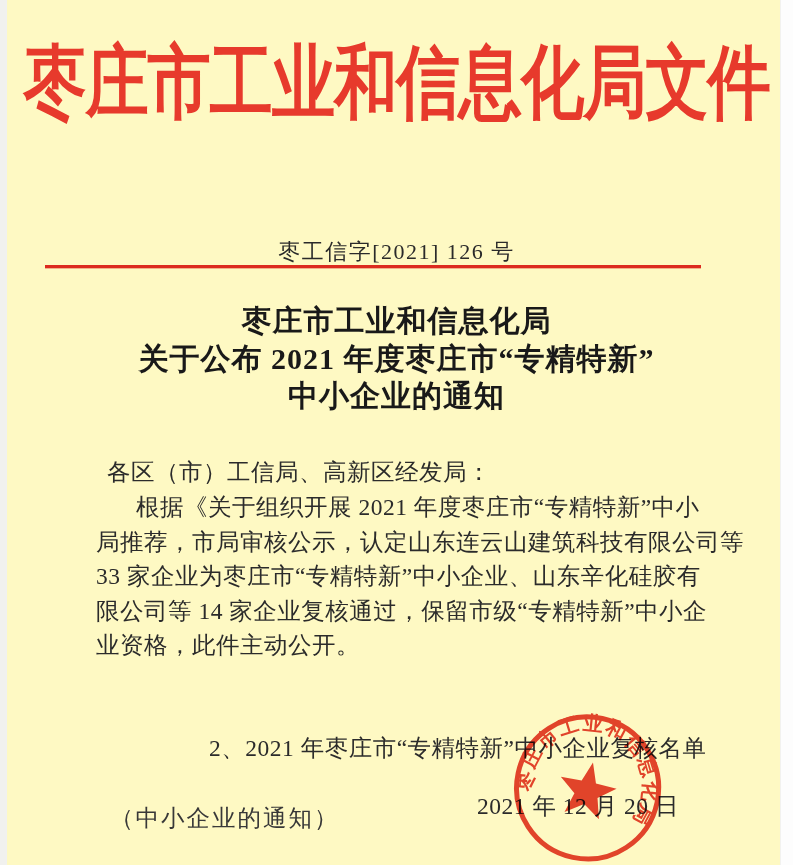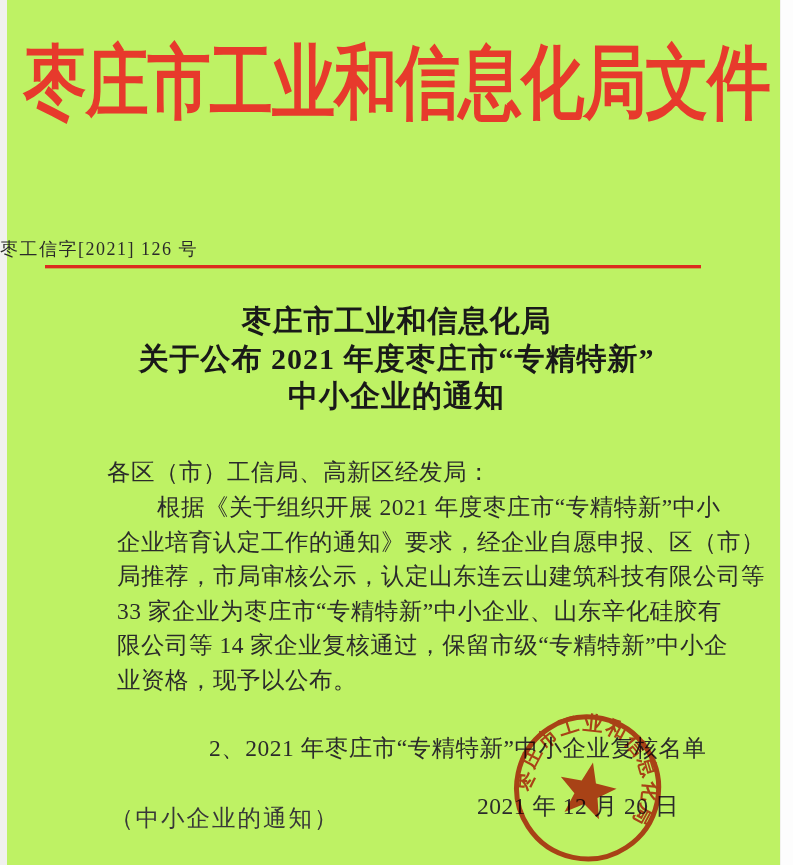--- a/index.html
+++ b/index.html
@@ -1,19 +1,19 @@
 <!DOCTYPE html>
 <html><head>
 <meta charset="utf-8">
 <style>
   html,body{margin:0;padding:0;background:#ffffff;}
   .page{
     position:relative;
     width:793px;height:865px;
-    background:#bef264;
+    background:#fef9c3;
     overflow:hidden;
     font-family:"Liberation Serif","DejaVu Serif",serif;
     color:#2e2e2e;
   }
   .scan-edge-left{
     position:absolute;left:0;top:0;width:7px;height:100%;
     background:#f1f1ee;
   }
   .scan-edge-right{
     position:absolute;right:0;top:0;width:12px;height:100%;
@@ -23,41 +23,42 @@
     position:absolute;top:28px;left:0;width:100%;
     text-align:center;
     font-size:62px;font-weight:bold;letter-spacing:-1px;
     color:#e73a2c;
     transform:scale(1.02,1.3);
     transform-origin:50% 0%;
     white-space:nowrap;
   }
   .doc-number{
     position:absolute;top:237px;left:0;width:100%;
-    font-size:18px;letter-spacing:1.5px;color:#2a2a2a;
+    text-align:center;
+    font-size:22px;letter-spacing:1.5px;color:#2a2a2a;
   }
   .red-rule{
     position:absolute;top:265px;left:45px;width:656px;height:3px;
     background:#dc2b1f;
     box-shadow:0 1px 0 rgba(220,43,31,.35);
   }
   .title-block{
     position:absolute;top:302px;left:0;width:100%;
     text-align:center;
     font-size:30px;font-weight:bold;line-height:37.5px;
     color:#191919;letter-spacing:1px;
     white-space:nowrap;
   }
   .salutation{
     position:absolute;top:457px;left:107px;
     font-size:23.5px;line-height:30px;letter-spacing:.5px;
     white-space:nowrap;color:#2b2b2b;
   }
   .paragraph{
-    position:absolute;top:490px;left:117px;width:620px;
+    position:absolute;top:490px;left:96px;width:620px;
     font-size:23.5px;line-height:34.6px;letter-spacing:.5px;
     color:#2b2b2b;
   }
   .paragraph .line{white-space:nowrap;}
   .paragraph .line.indent{text-indent:40px;}
   .attach-1{
     position:absolute;top:699px;left:136px;
     font-size:23.5px;line-height:28px;letter-spacing:.5px;
     white-space:nowrap;color:#2b2b2b;
   }
@@ -99,25 +100,24 @@
   <div class="title-block">
     <div>枣庄市工业和信息化局</div>
     <div>关于公布 2021 年度枣庄市“专精特新”</div>
     <div>中小企业的通知</div>
   </div>
 
   <div class="salutation">各区（市）工信局、高新区经发局：</div>
 
   <div class="paragraph">
     <div class="line indent">根据《关于组织开展 2021 年度枣庄市“专精特新”中小</div>
-    <div class="line">企业培育认定工作的通知》要求，经企业自愿申报、区（市）</div>
     <div class="line">局推荐，市局审核公示，认定山东连云山建筑科技有限公司等</div>
     <div class="line">33 家企业为枣庄市“专精特新”中小企业、山东辛化硅胶有</div>
     <div class="line">限公司等 14 家企业复核通过，保留市级“专精特新”中小企</div>
-    <div class="line">业资格，现予以公布。</div>
+    <div class="line">业资格，此件主动公开。</div>
   </div>
 
 
   <div class="attach-2">2、2021 年枣庄市“专精特新”中小企业复核名单</div>
 
   <div class="doc-date">2021 年 12 月 20 日</div>
 
   <div class="footer-note">（中小企业的通知）</div>
 
   <div class="seal">

